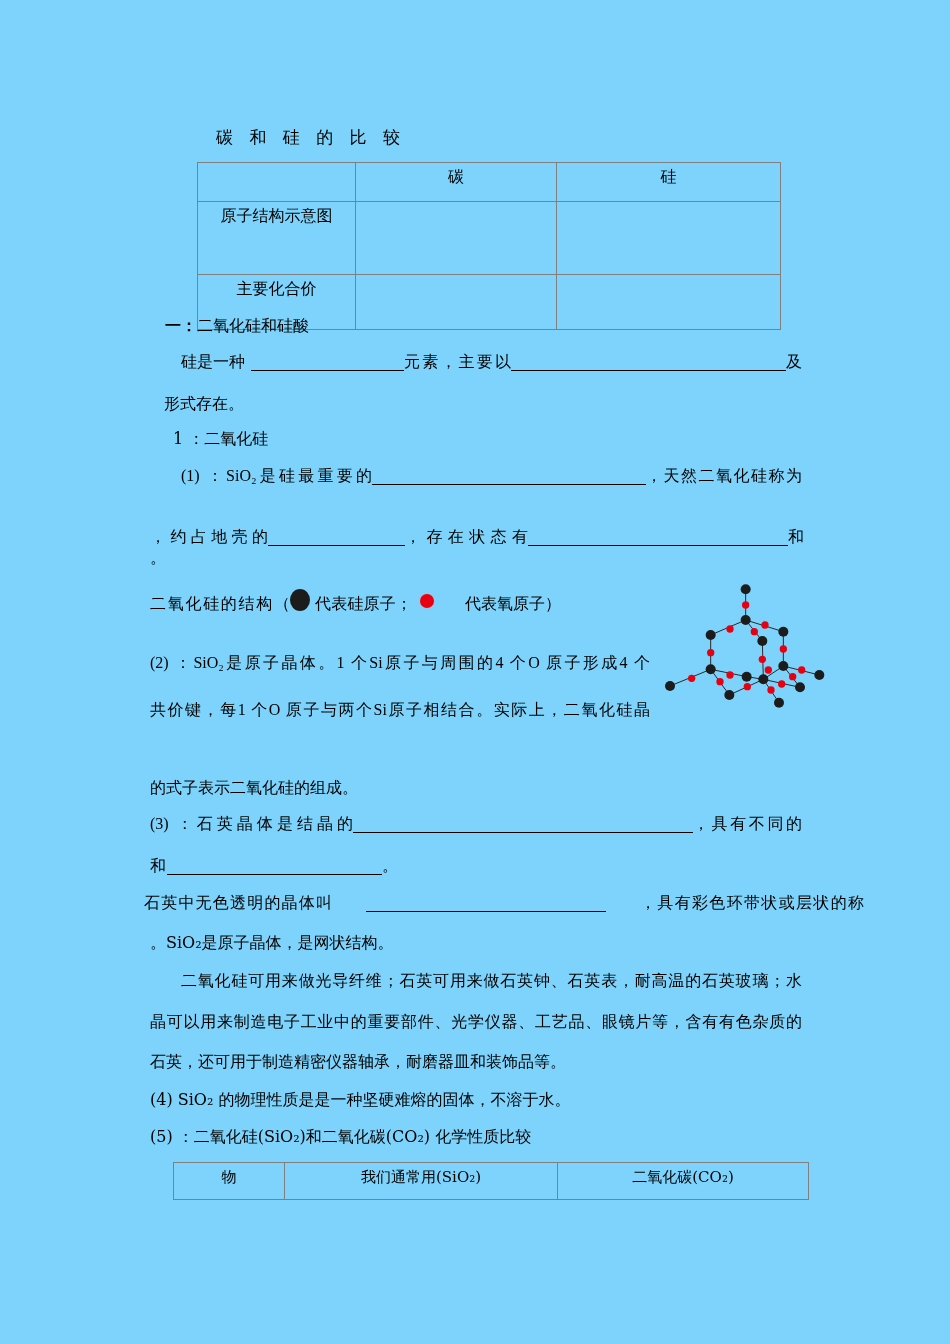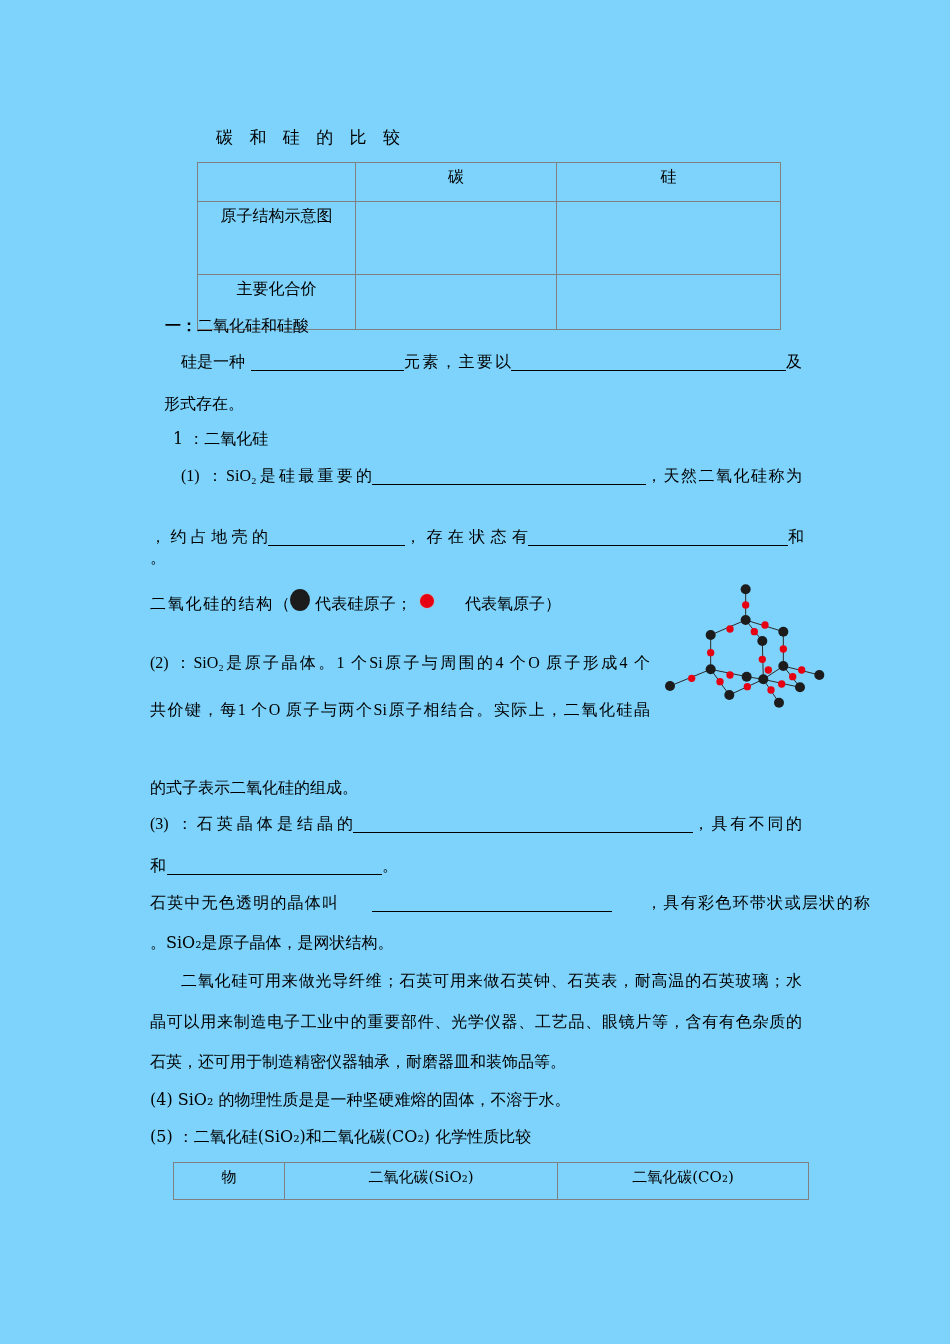--- a/index.html
+++ b/index.html
@@ -156,21 +156,21 @@
   <div class="line row" style="left:150px; top:814px;">
     <span class="seg just" style="width:203px">(3) ：石英晶体是结晶的</span>
     <span class="blank" style="width:340px"></span>
     <span class="seg just" style="width:109px">，具有不同的</span>
   </div>
   <div class="line row" style="left:150px; top:856px;">
     <span class="seg" style="width:17px">和</span>
     <span class="blank" style="width:215px"></span>
     <span class="seg" style="width:16px">。</span>
   </div>
-  <div class="line row" style="left:150px; top:893px;gap:34px;">
+  <div class="line row" style="left:144px; top:893px;gap:34px;">
     <span class="seg just" style="width:188px">石英中无色透明的晶体叫</span>
     <span class="blank" style="width:240px"></span>
     <span class="seg just" style="width:224px">，具有彩色环带状或层状的称</span>
   </div>
   <div class="line" style="left:150px; top:933px;">。SiO₂是原子晶体，是网状结构。</div>
 
   <div class="line just" style="left:181px; top:971px; width:621px;">二氧化硅可用来做光导纤维；石英可用来做石英钟、石英表，耐高温的石英玻璃；水</div>
   <div class="line" style="left:150px; top:1052px;">石英，还可用于制造精密仪器轴承，耐磨器皿和装饰品等。</div>
   <div class="line just" style="left:150px; top:1012px; width:652px;">晶可以用来制造电子工业中的重要部件、光学仪器、工艺品、眼镜片等，含有有色杂质的</div>
 
@@ -179,19 +179,19 @@
 
   <table class="t t2" style="left:173px; top:1162px; width:635px;">
     <colgroup>
         <col style="width:111px">
         <col style="width:273px">
         <col style="width:251px">
       </colgroup>
     <tbody>
         <tr style="height:37px">
       <td>物</td>
-      <td>二氧化碳(SiO₂)</td>
+      <td>我们通常用(SiO₂)</td>
       <td>二氧化碳(CO₂)</td>
     </tr>
   </tbody>
     </table>
 
 </div>
 
 </body></html>

